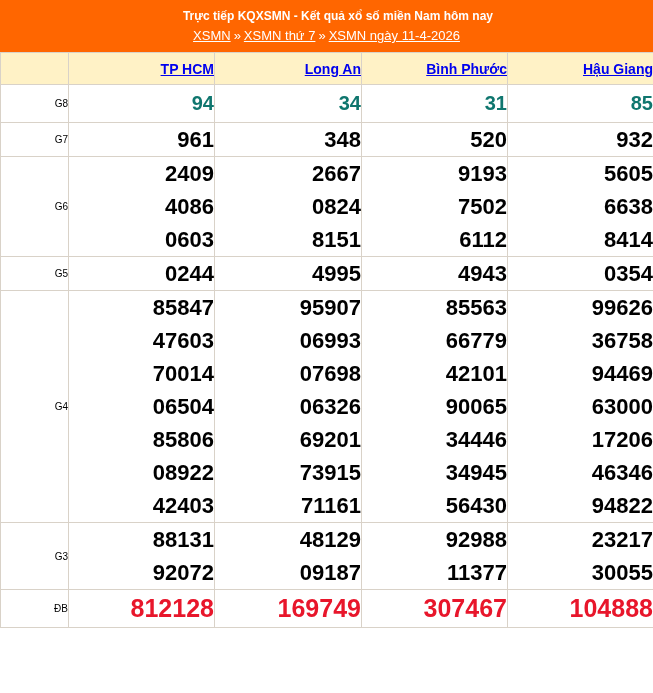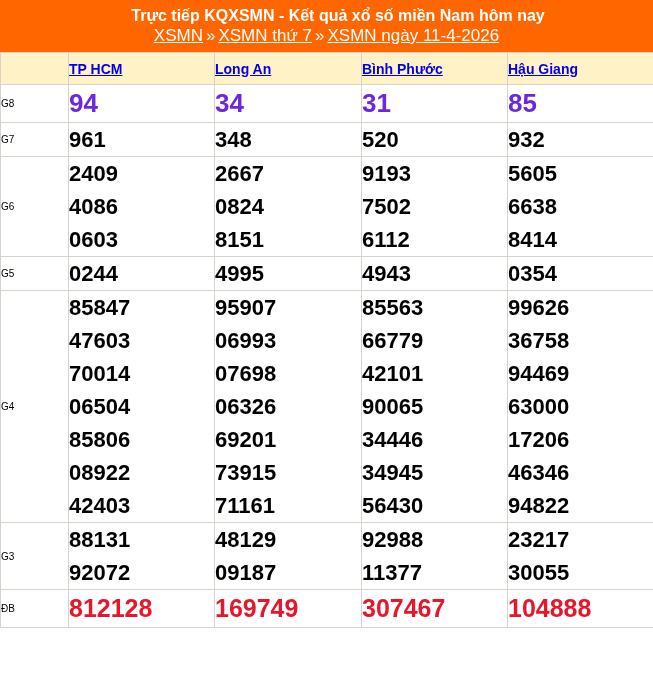--- a/index.html
+++ b/index.html
@@ -1,32 +1,32 @@
 <!DOCTYPE html>
 <html><head>
 <meta charset="utf-8">
 <style>
   html, body { margin:0; padding:0; background:#fff; }
   body { width:653px; height:693px; overflow:hidden; font-family:"Liberation Sans", sans-serif; }
   .header {
     background:#ff6600; height:52px; text-align:center; color:#fff;
     box-sizing:border-box; padding-top:6px;
   }
-  .header .title { font-size:16px; font-weight:bold; line-height:20px;padding-left:23px; }
-  .header .crumbs { font-size:17px; line-height:19px; color:#fff; }
+  .header .title { font-size:12px; font-weight:bold; line-height:20px;padding-left:23px; }
+  .header .crumbs { font-size:13px; line-height:19px; color:#fff; }
   .header .crumbs a { color:#fff; text-decoration:underline; }
   .header .crumbs .sep { margin:0 3px; }
   table { border-collapse:collapse; width:653px; table-layout:fixed; }
-  td, th { border:1px solid #d9d2c8; text-align:left; padding:0; }
+  td, th { border:1px solid #d9d2c8; text-align:right; padding:0; }
   thead th { background:#fff2c6; height:31px; font-size:14px; font-weight:bold; }
   thead th a { color:#0000ee; text-decoration:underline; }
   td.lbl { font-size:10px; color:#000; }
   td.val { font-weight:bold; font-size:22px; color:#000; }
   td.val div { height:33px; line-height:33px; }
-  td.val.big div { height:37px; line-height:37px; font-size:26px; color:#6d28d9; }
+  td.val.big div { height:37px; line-height:37px; font-size:20px; color:#0f766e; }
   td.val.db div { height:37px; line-height:37px; font-size:25px; color:#e8162b; }
 </style>
 </head>
 <body>
 
 <div class="header">
   <div class="title">Trực tiếp KQXSMN - Kết quả xổ số miền Nam hôm nay</div>
   <div class="crumbs">
     <a href="#">XSMN</a><span class="sep">»</span><a href="#">XSMN thứ 7</a><span class="sep">»</span><a href="#">XSMN ngày 11-4-2026</a>
   </div>

